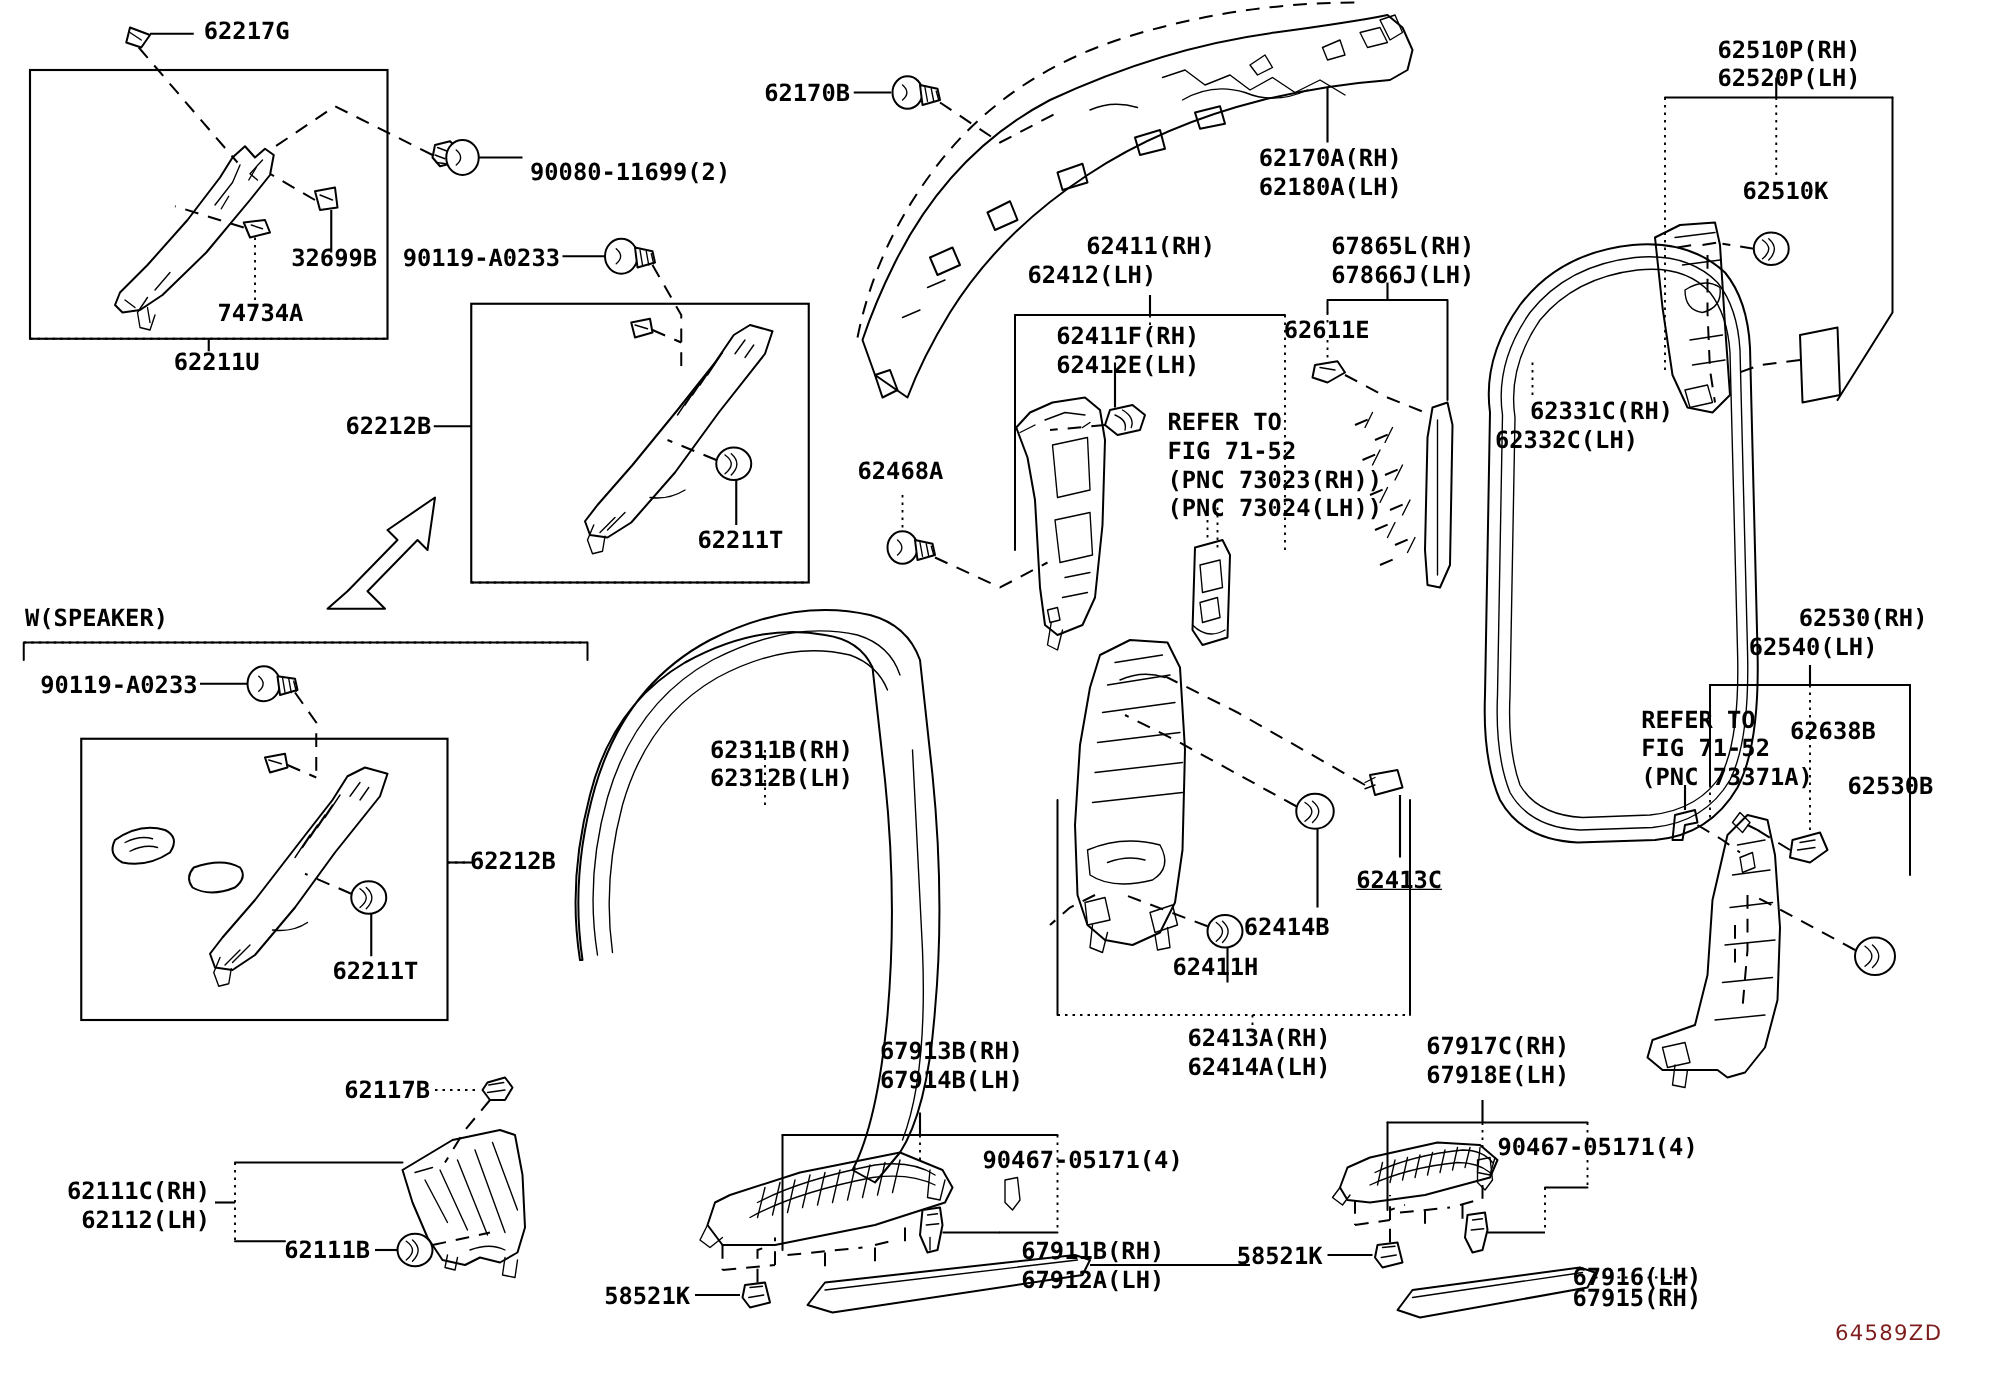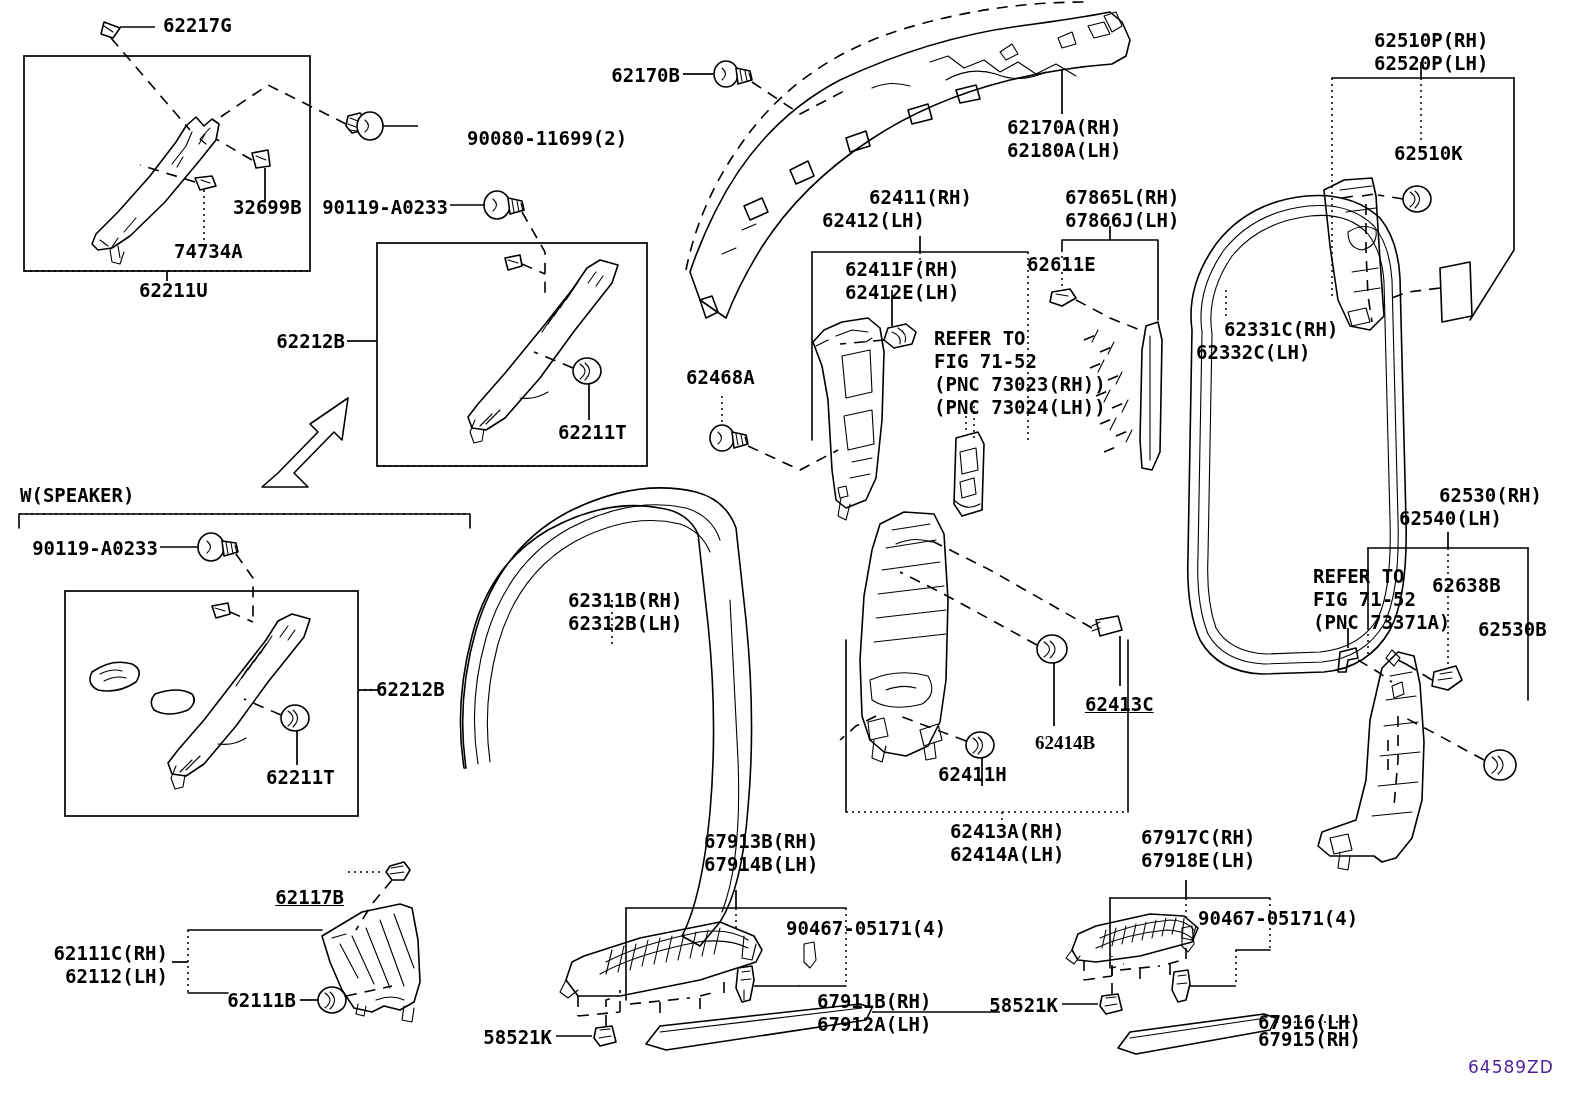--- a/index.html
+++ b/index.html
@@ -23,21 +23,21 @@
     color:#000;
     white-space:pre;
   }
   .lbl.rt{text-align:right;transform:translateX(-100%);}
   .figid{
     position:absolute;
     font-family:"DejaVu Sans","Liberation Sans",sans-serif;
     font-size:17px;
     font-weight:400;
     letter-spacing:1px;
-    color:#4c1d95;
+    color:#7f1d1d;
   }
 </style>
 </head>
 <body>
 
 <div id="sheet">
 
   <svg id="art" viewBox="0 0 1592 1099" xmlns="http://www.w3.org/2000/svg">
     <defs>
       <style>
@@ -567,21 +567,21 @@
     <g>
       <path class="wht" d="M1102 996 L1118 994 L1122 1010 L1106 1014 L1100 1006 Z"></path>
       <path class="sthin" d="M1106 998 L1116 997 M1105 1006 L1117 1004"></path>
       <line class="lead" x1="1062" y1="1004" x2="1098" y2="1004"></line>
       <path class="dash" d="M1112 994 L1112 968 L1124 964"></path>
     </g>
 
   </svg>
 
   <div class="lbl" style="left:163px;top:14px;">62217G</div>
-  <div class="lbl" style="left:424px;top:127px;margin-left:43px;">90080-11699(2)</div>
+  <div class="lbl" style="left:424px;top:127px;">90080-11699(2)</div>
   <div class="lbl" style="left:233px;top:196px;">32699B</div>
   <div class="lbl" style="left:174px;top:240px;">74734A</div>
   <div class="lbl" style="left:139px;top:279px;">62211U</div>
 
   <div class="lbl rt" style="left:448px;top:196px;">90119-A0233</div>
   <div class="lbl rt" style="left:345px;top:330px;">62212B</div>
   <div class="lbl" style="left:558px;top:421px;">62211T</div>
 
   <div class="lbl rt" style="left:680px;top:64px;">62170B</div>
   <div class="lbl" style="left:1007px;top:116px;">62170A(RH)</div>
@@ -620,26 +620,26 @@
   <div class="lbl" style="left:1313px;top:565px;">REFER TO</div>
   <div class="lbl" style="left:1313px;top:588px;">FIG 71-52</div>
   <div class="lbl" style="left:1313px;top:611px;">(PNC 73371A)</div>
 
   <div class="lbl" style="left:1399px;top:484px;margin-left:40px;">62530(RH)</div>
   <div class="lbl" style="left:1399px;top:507px;">62540(LH)</div>
   <div class="lbl" style="left:1432px;top:574px;">62638B</div>
   <div class="lbl" style="left:1478px;top:618px;">62530B</div>
 
   <div class="lbl" style="left:1085px;top:693px;text-decoration:underline;">62413C</div>
-  <div class="lbl" style="left:1035px;top:731px;font-family:Liberation Serif, serif;">62414B</div>
+  <div class="lbl" style="left:995px;top:731px;">62414B</div>
   <div class="lbl" style="left:938px;top:763px;">62411H</div>
   <div class="lbl" style="left:950px;top:820px;">62413A(RH)</div>
   <div class="lbl" style="left:950px;top:843px;">62414A(LH)</div>
 
-  <div class="lbl rt" style="left:344px;top:886px;text-decoration:underline;">62117B</div>
+  <div class="lbl rt" style="left:344px;top:861px;">62117B</div>
   <div class="lbl rt" style="left:168px;top:942px;">62111C(RH)</div>
   <div class="lbl rt" style="left:168px;top:965px;">62112(LH)</div>
   <div class="lbl rt" style="left:296px;top:989px;">62111B</div>
 
   <div class="lbl" style="left:704px;top:830px;">67913B(RH)</div>
   <div class="lbl" style="left:704px;top:853px;">67914B(LH)</div>
   <div class="lbl" style="left:786px;top:917px;">90467-05171(4)</div>
   <div class="lbl" style="left:817px;top:990px;">67911B(RH)</div>
   <div class="lbl" style="left:817px;top:1013px;">67912A(LH)</div>
   <div class="lbl rt" style="left:552px;top:1026px;">58521K</div>

